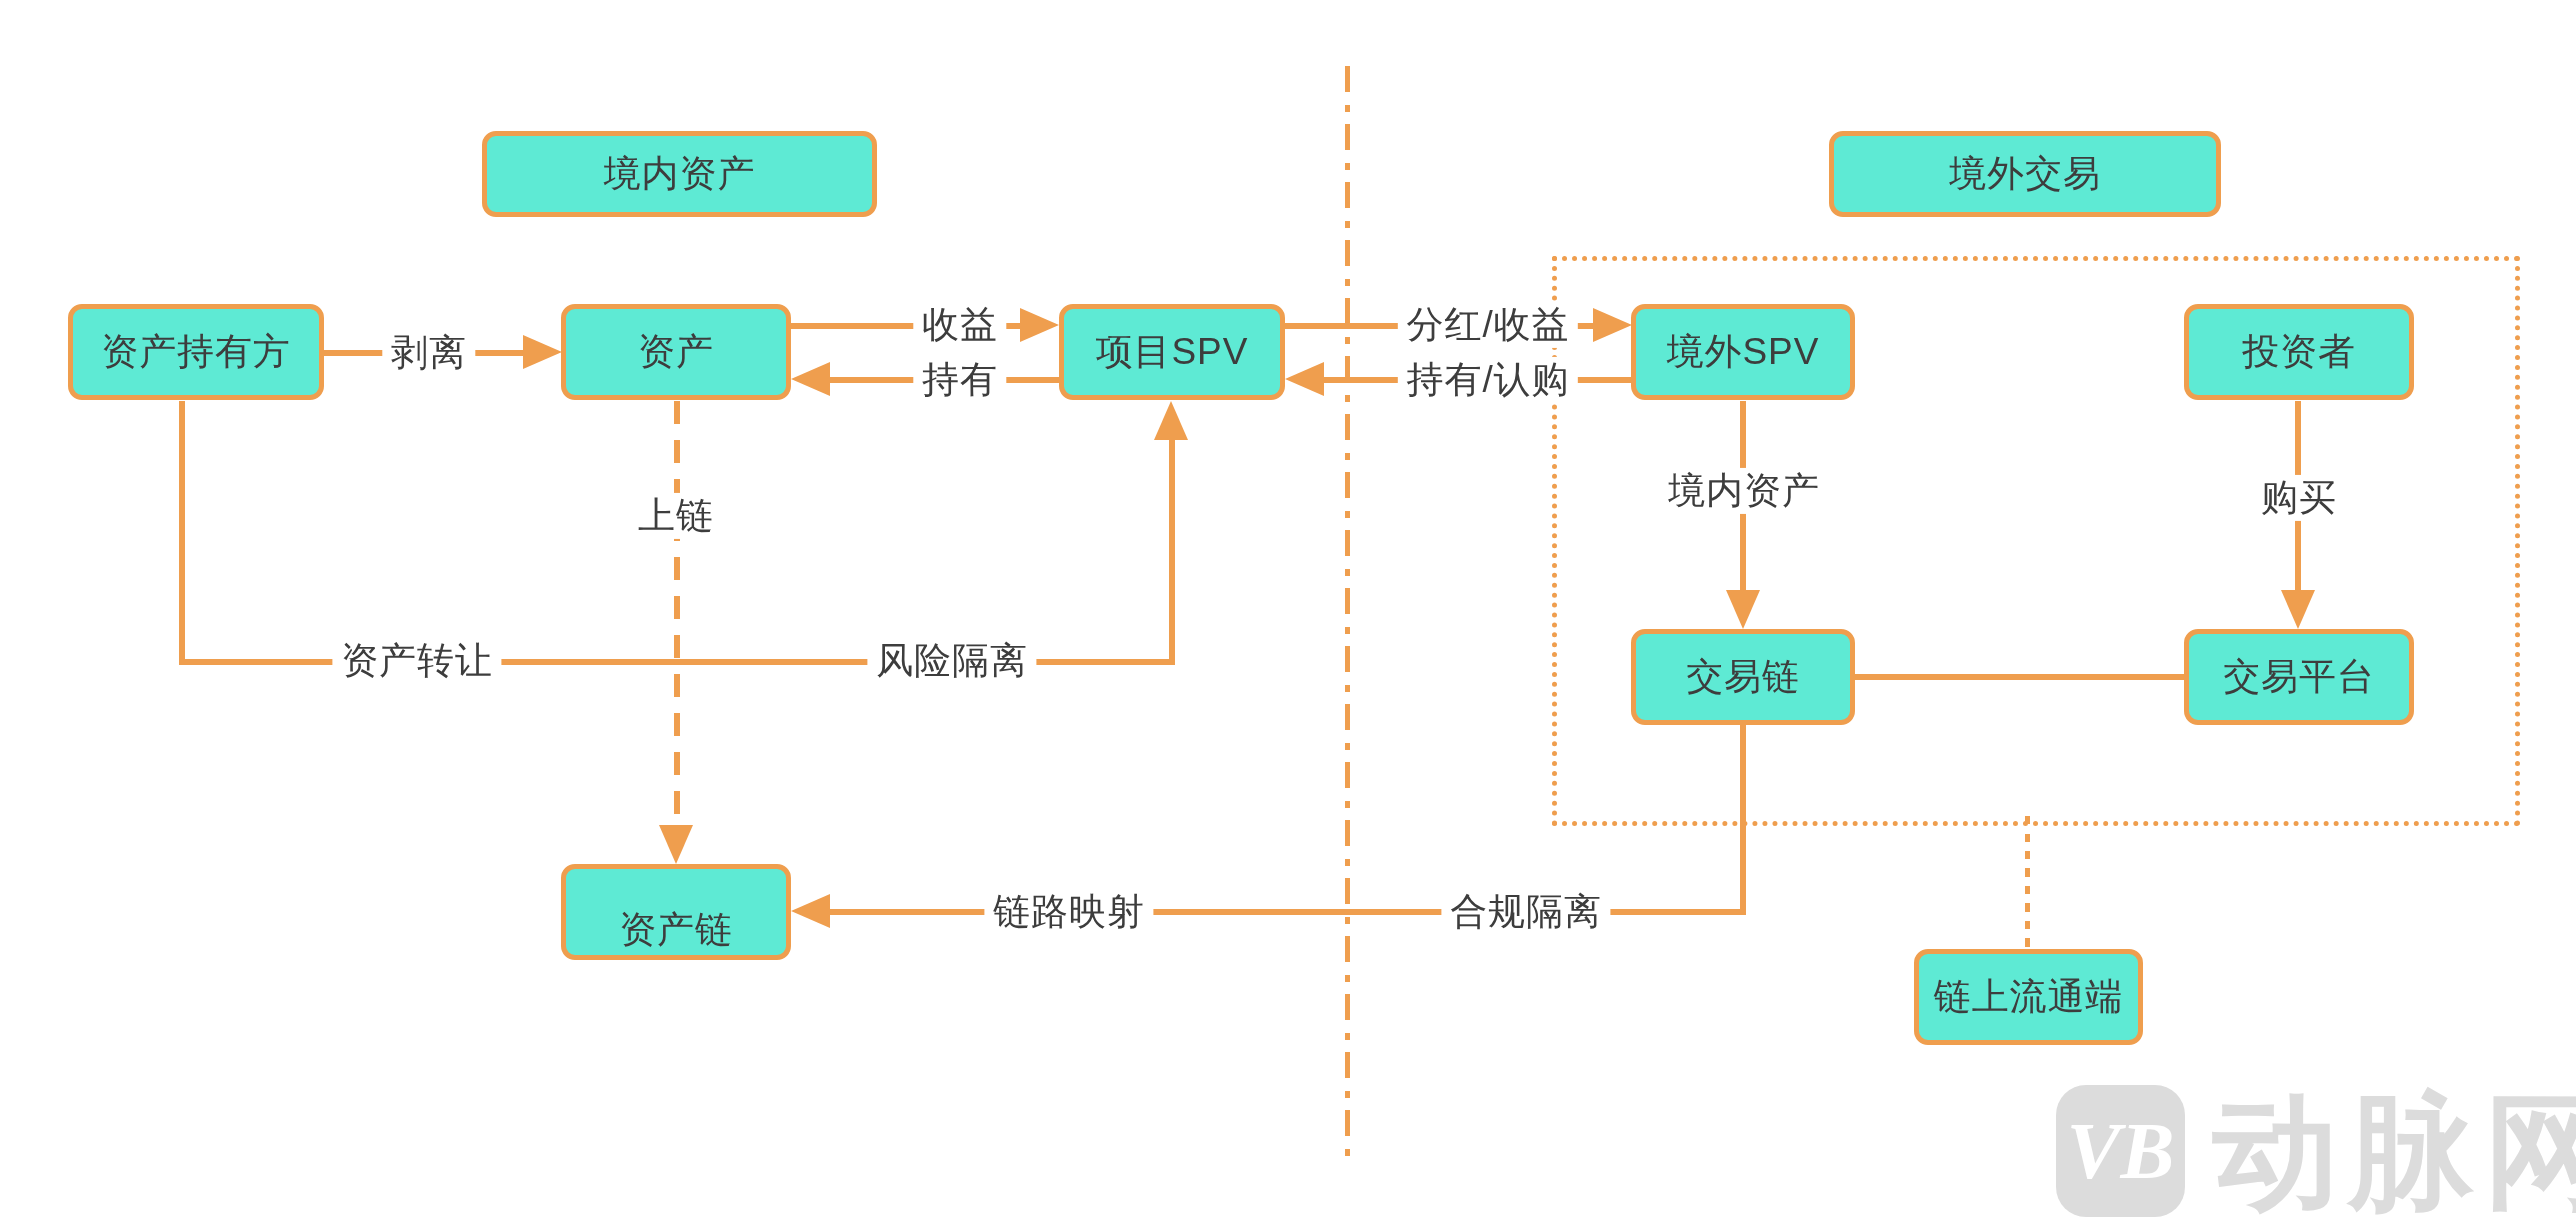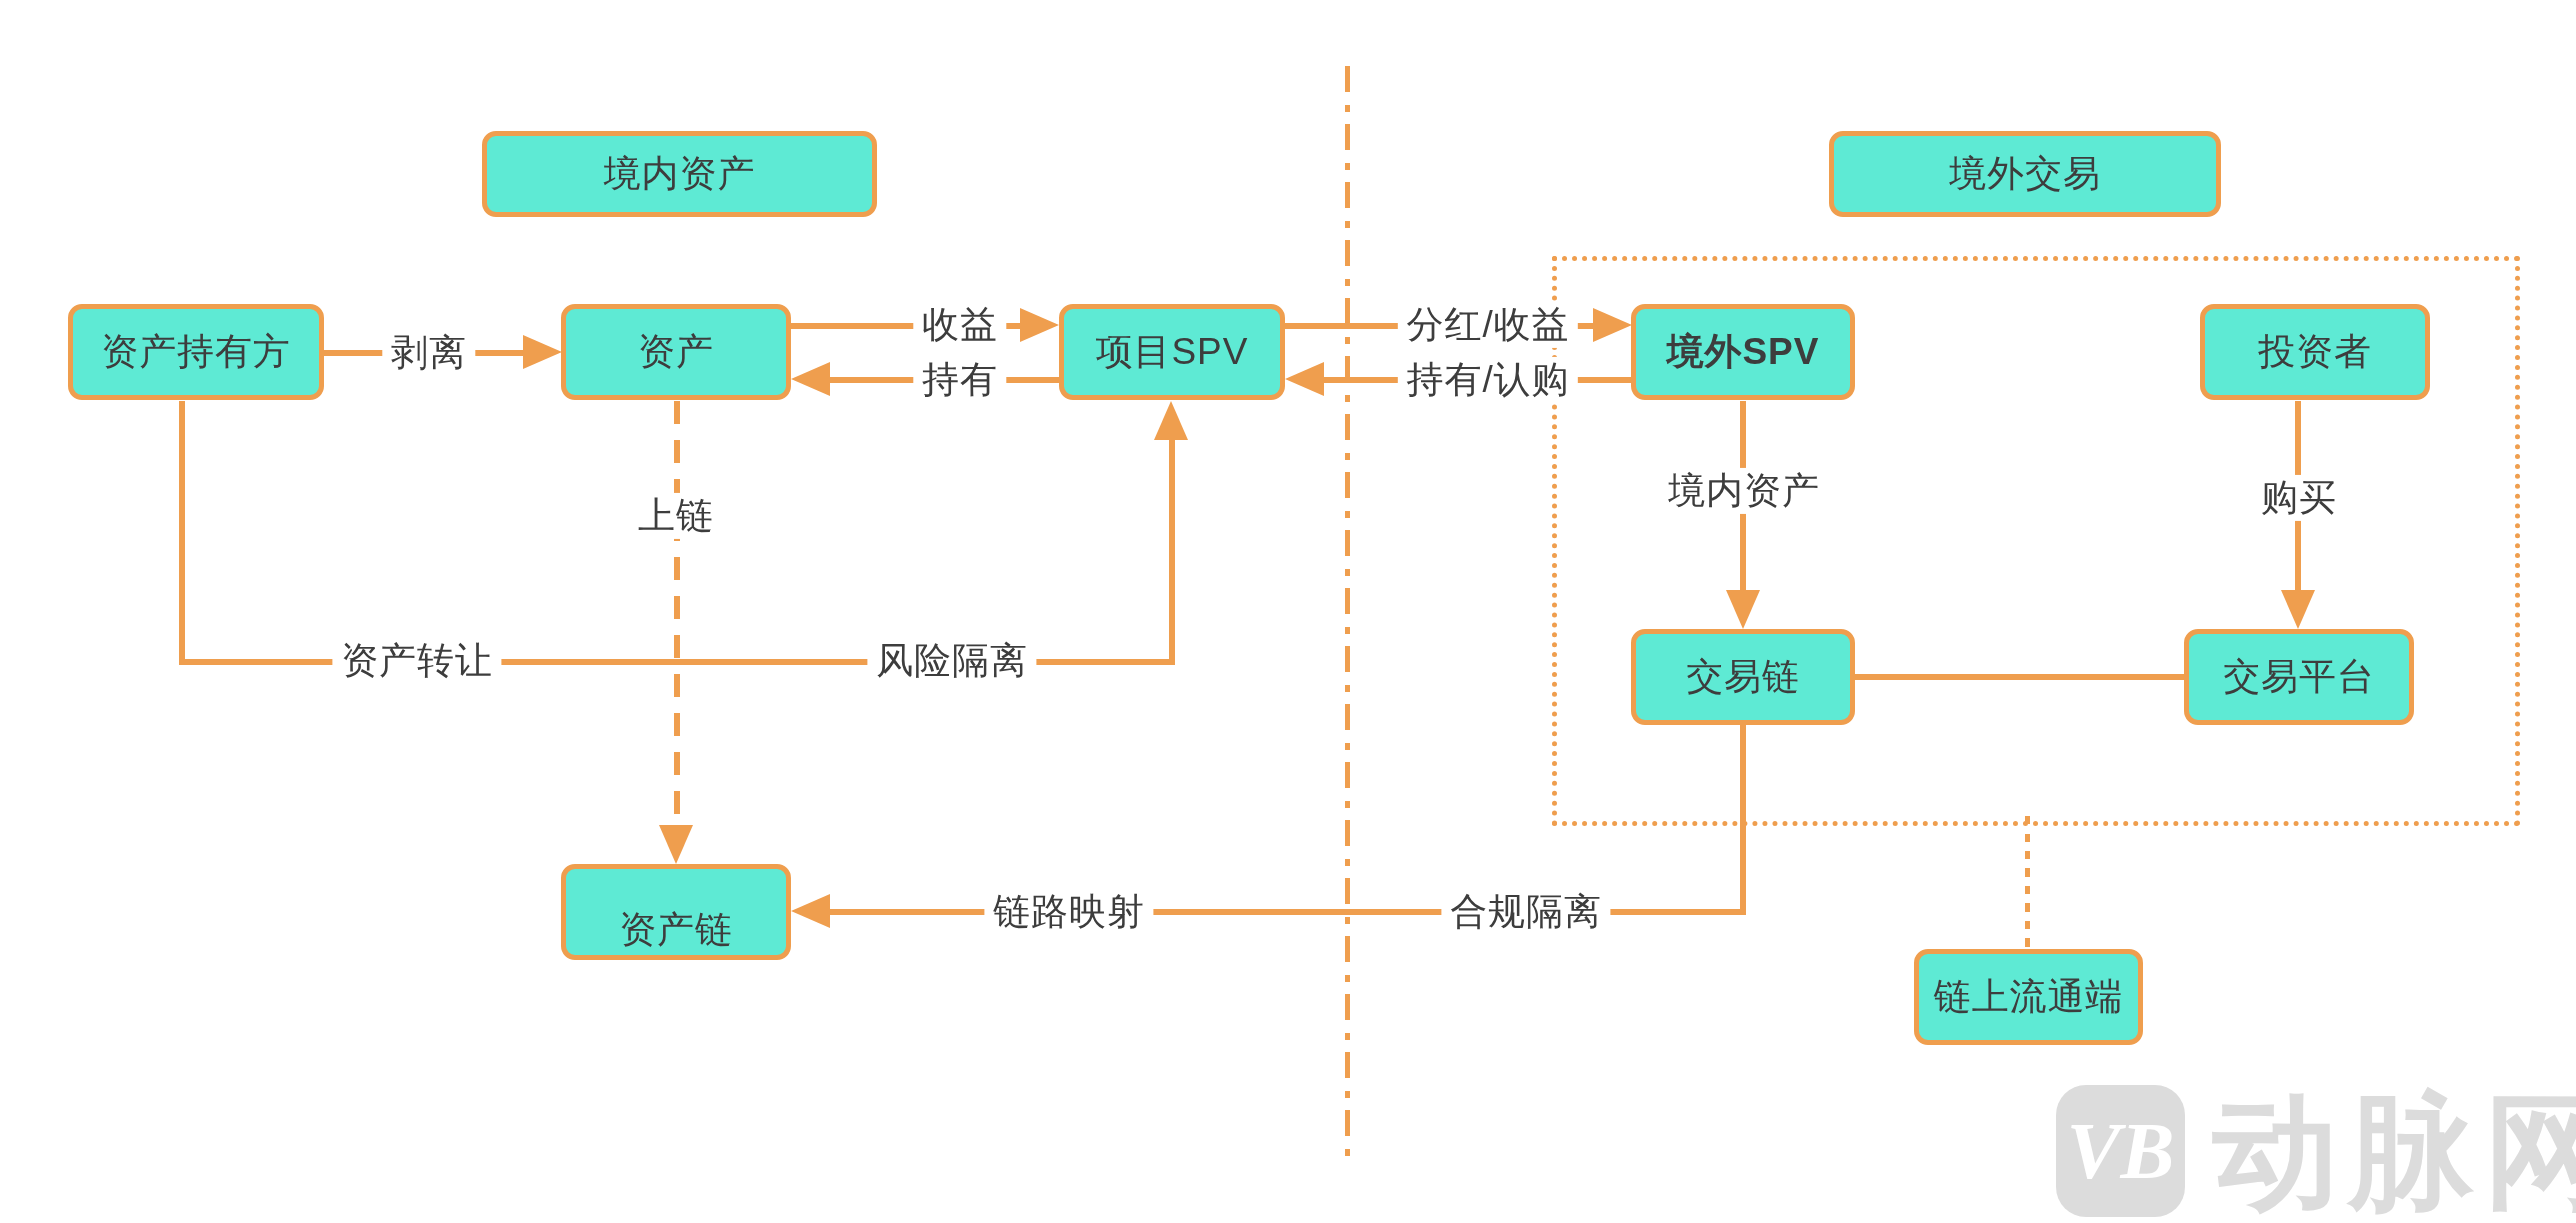--- a/index.html
+++ b/index.html
@@ -89,24 +89,24 @@
 
   <div class="node" style="left:68px;top:304px;width:256px;height:96px;">
     <span>资产持有方</span>
   </div>
   <div class="node" style="left:561px;top:304px;width:230px;height:96px;">
     <span>资产</span>
   </div>
   <div class="node" style="left:1059px;top:304px;width:226px;height:96px;">
     <span>项目SPV</span>
   </div>
-  <div class="node" style="left:1631px;top:304px;width:224px;height:96px;font-weight:bold;">
+  <div class="node" style="left:1631px;top:304px;width:224px;height:96px;">
     <span>境外SPV</span>
   </div>
-  <div class="node" style="left:2184px;top:304px;width:230px;height:96px;margin-left:16px;">
+  <div class="node" style="left:2184px;top:304px;width:230px;height:96px;">
     <span>投资者</span>
   </div>
 
   <div class="node" style="left:1631px;top:629px;width:224px;height:96px;">
     <span>交易链</span>
   </div>
   <div class="node" style="left:2184px;top:629px;width:230px;height:96px;">
     <span>交易平台</span>
   </div>
 

